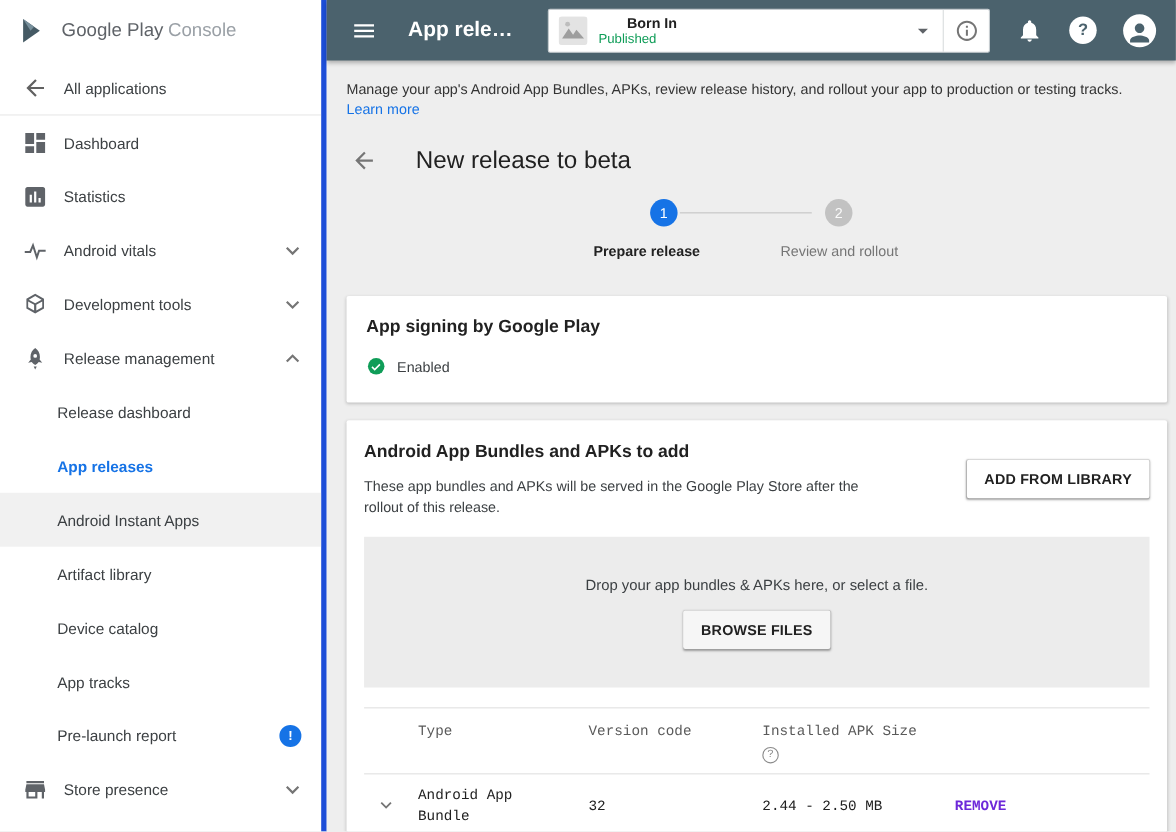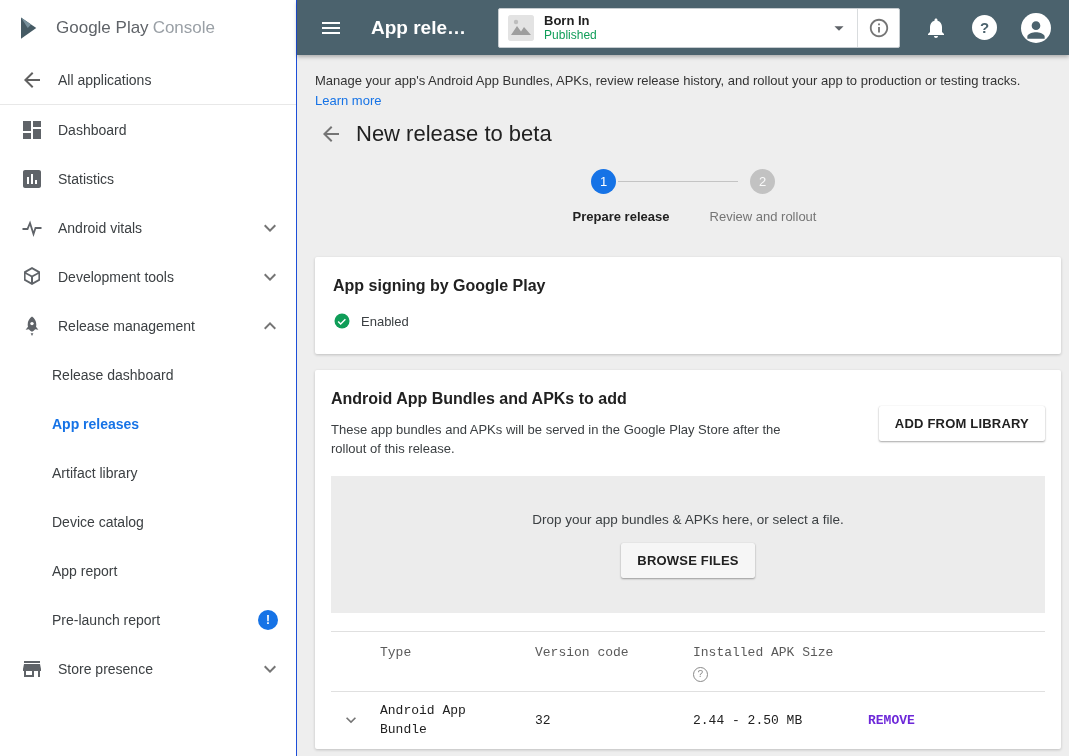--- a/index.html
+++ b/index.html
@@ -1,21 +1,21 @@
 <!DOCTYPE html>
 <html><head>
 <meta charset="utf-8">
 <style>
   * { box-sizing: border-box; margin: 0; padding: 0; }
   html, body { width: 1069px; height: 756px; overflow: hidden; }
   body { font-family: "Liberation Sans", "DejaVu Sans", sans-serif; background: #eeeeee; }
   .app { display: flex; width: 1069px; height: 756px; }
 
   
-  .sidebar { width: 297px; flex: none; background: #fff; border-right: 1px solid #1d4ed8; display: flex; flex-direction: column; }
+  .sidebar { width: 297px; flex: none; background: #fff; border-right: 5px solid #1d4ed8; display: flex; flex-direction: column; }
   .logo-row { height: 56px; flex: none; display: flex; align-items: center; padding: 0 16px; }
   .logo-mark { width: 30px; height: 30px; margin-right: 10px; flex: none; }
   .logo-text { font-size: 17px; color: #5f6368; white-space: nowrap; }
   .logo-text .muted { color: #9aa0a6; margin-left: 4px; }
   nav { flex: 1; overflow: hidden; }
   .nav-item { height: 49px; display: flex; align-items: center; padding: 0 14px 0 20px; font-size: 14px; color: #3c4043; cursor: pointer; }
   .nav-item.first { border-bottom: 1px solid #e8e8e8; }
   .nav-icon { width: 24px; height: 24px; margin-right: 14px; flex: none; }
   .nav-icon svg, .chev svg { display: block; }
   .nav-label { flex: 1; white-space: nowrap; }
@@ -27,44 +27,44 @@
   .badge { width: 20px; height: 20px; border-radius: 50%; background: #1673e6; color: #fff; font-size: 12px; font-weight: bold; display: flex; align-items: center; justify-content: center; flex: none; }
 
   
   .right { flex: 1; display: flex; flex-direction: column; min-width: 0; }
   .topbar { height: 55px; flex: none; background: #4b626d; display: flex; align-items: center; padding: 0 18px 0 22px; box-shadow: 0 2px 4px rgba(0,0,0,.28); position: relative; z-index: 2; }
   .hamburger { width: 24px; height: 24px; cursor: pointer; flex: none; }
   .topbar-title { color: #fff; font-size: 19px; font-weight: bold; margin-left: 28px; white-space: nowrap; }
   .selector { margin-left: 32px; width: 442px; height: 40px; background: #fff; border: 1px solid #c6ccd0; border-radius: 2px; display: flex; align-items: center; cursor: pointer; }
   .sel-icon { width: 26px; height: 26px; margin-left: 9px; background: #ececec; border-radius: 3px; overflow: hidden; flex: none; }
   .sel-texts { margin-left: 10px; flex: 1; min-width: 0; }
-  .sel-name { font-size: 13px; font-weight: bold; color: #212121; line-height: 15px; }
+  .sel-name { font-size: 13px; font-weight: bold; color: #212121; line-height: 15px; margin-left: 26px; }
   .sel-status { font-size: 12px; color: #0f9d58; line-height: 14px; }
   .sel-arrow { flex: none; margin: 0 7px; width: 22px; height: 22px; }
   .sel-info { flex: none; width: 42px; height: 38px; border-left: 1px solid #d9dcde; display: flex; align-items: center; justify-content: center; cursor: pointer; }
   .top-icons { margin-left: auto; display: flex; align-items: center; }
   .icon-btn { width: 24px; height: 24px; cursor: pointer; margin-left: 24px; }
   .help-circle { width: 25px; height: 25px; border-radius: 50%; background: #fff; color: #4b626d; display: flex; align-items: center; justify-content: center; font-size: 15px; font-weight: bold; cursor: pointer; margin-left: 24px; }
   .avatar { width: 30px; height: 30px; border-radius: 50%; background: #fff; display: flex; align-items: flex-end; justify-content: center; overflow: hidden; cursor: pointer; margin-left: 24px; }
 
   
   .content { flex: 1; overflow: hidden; padding: 16px 8px 0 18px; background: #eeeeee; }
   .intro { font-size: 13px; color: #333; line-height: 20px; }
   .learn-more { font-size: 13px; color: #1673e6; cursor: pointer; display: inline-block; margin-top: 1px; }
-  .page-head { display: flex; align-items: center; margin-top: 12px; }
+  .page-head { display: flex; align-items: center; margin-top: 24px; gap: 22px; }
   .back-arrow { width: 24px; height: 24px; margin-left: 4px; cursor: pointer; flex: none; }
   .page-title { font-size: 22px; color: #212121; margin-left: 13px; font-weight: normal; }
 
   .stepper { position: relative; width: 400px; height: 74px; margin: 22px auto 14px; }
   .dot { position: absolute; top: 0; width: 25px; height: 25px; border-radius: 50%; display: flex; align-items: center; justify-content: center; font-size: 13px; cursor: pointer; }
   .dot1 { left: 103px; background: #1673e6; color: #fff; }
   .dot2 { left: 262px; background: #c2c2c2; color: #fafafa; }
   .step-line { position: absolute; top: 12px; left: 130px; width: 120px; height: 1px; background: #c4c4c4; }
   .step-label { position: absolute; top: 40px; width: 160px; text-align: center; font-size: 13px; }
-  .step-label.l1 { left: 53px; color: #212121; font-weight: bold; }
+  .step-label.l1 { left: 20px; color: #212121; font-weight: bold; }
   .step-label.l2 { left: 195px; color: #757575; }
 
   .card { background: #fff; border-radius: 2px; box-shadow: 0 1px 3px rgba(0,0,0,.2); margin-bottom: 16px; }
   .card.signing { padding: 20px 18px 24px; }
   .card-title { font-size: 16px; color: #212121; font-weight: bold; }
   .enabled-row { display: flex; align-items: center; margin-top: 17px; font-size: 13px; color: #3c4043; }
   .check-icon { width: 18px; height: 18px; margin-right: 10px; flex: none; }
 
   .card.bundles { padding: 20px 16px 0; }
   .bundles-head { display: flex; align-items: flex-start; gap: 40px; }
@@ -169,28 +169,31 @@
               <path d="M12 8l-6 6 1.41 1.41L12 10.83l4.59 4.58L18 14z" fill="#757575"></path>
             </svg>
           </span>
       </div>
       <div class="nav-sub">
         <span class="nav-label">Release dashboard</span>
       </div>
       <div class="nav-sub active">
         <span class="nav-label">App releases</span>
       </div>
+      <div class="nav-sub hovered">
+        <span class="nav-label">Android Instant Apps</span>
+      </div>
       <div class="nav-sub">
         <span class="nav-label">Artifact library</span>
       </div>
       <div class="nav-sub">
         <span class="nav-label">Device catalog</span>
       </div>
       <div class="nav-sub">
-        <span class="nav-label">App report</span>
+        <span class="nav-label">App tracks</span>
       </div>
       <div class="nav-sub">
         <span class="nav-label">Pre-launch report</span>
         <span class="badge">!</span>
       </div>
       <div class="nav-item">
         <span class="nav-icon">
             <svg width="24" height="24" viewBox="0 0 24 24">
               <path d="M20 4H4v2h16V4zm1 10v-2l-1-5H4l-1 5v2h1v6h10v-6h4v6h2v-6h1zm-9 4H6v-4h6v4z" fill="#5f6368"></path>
             </svg>

